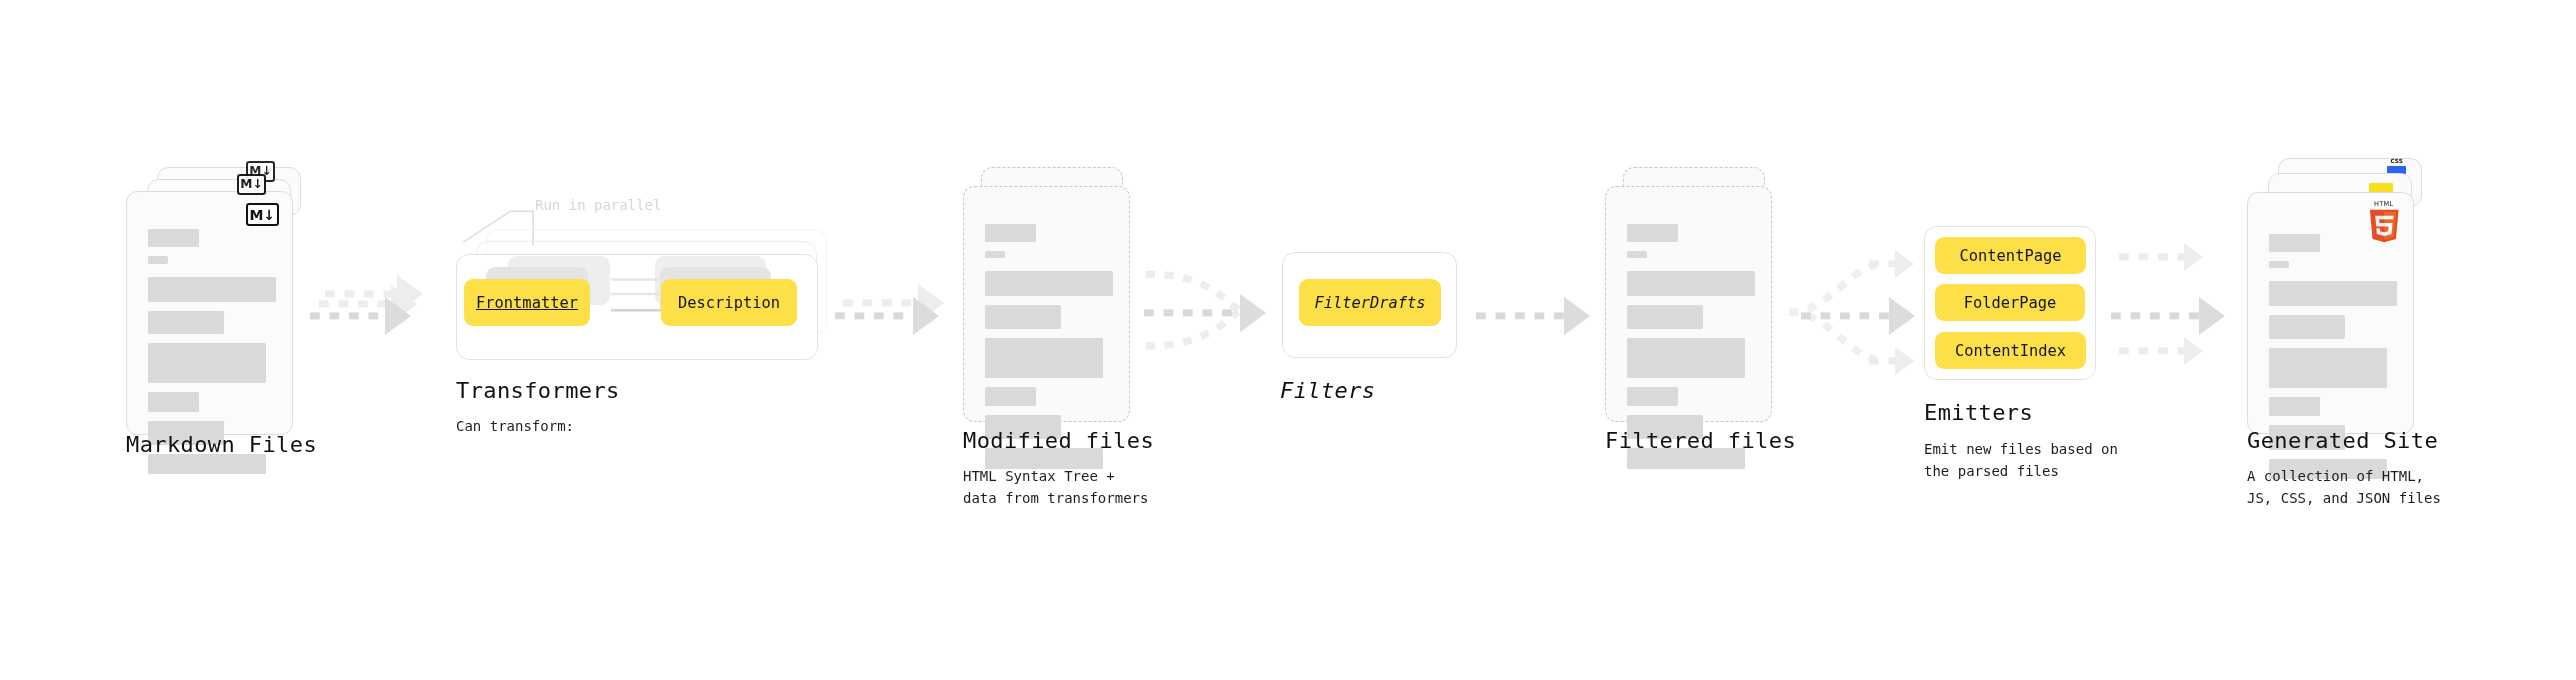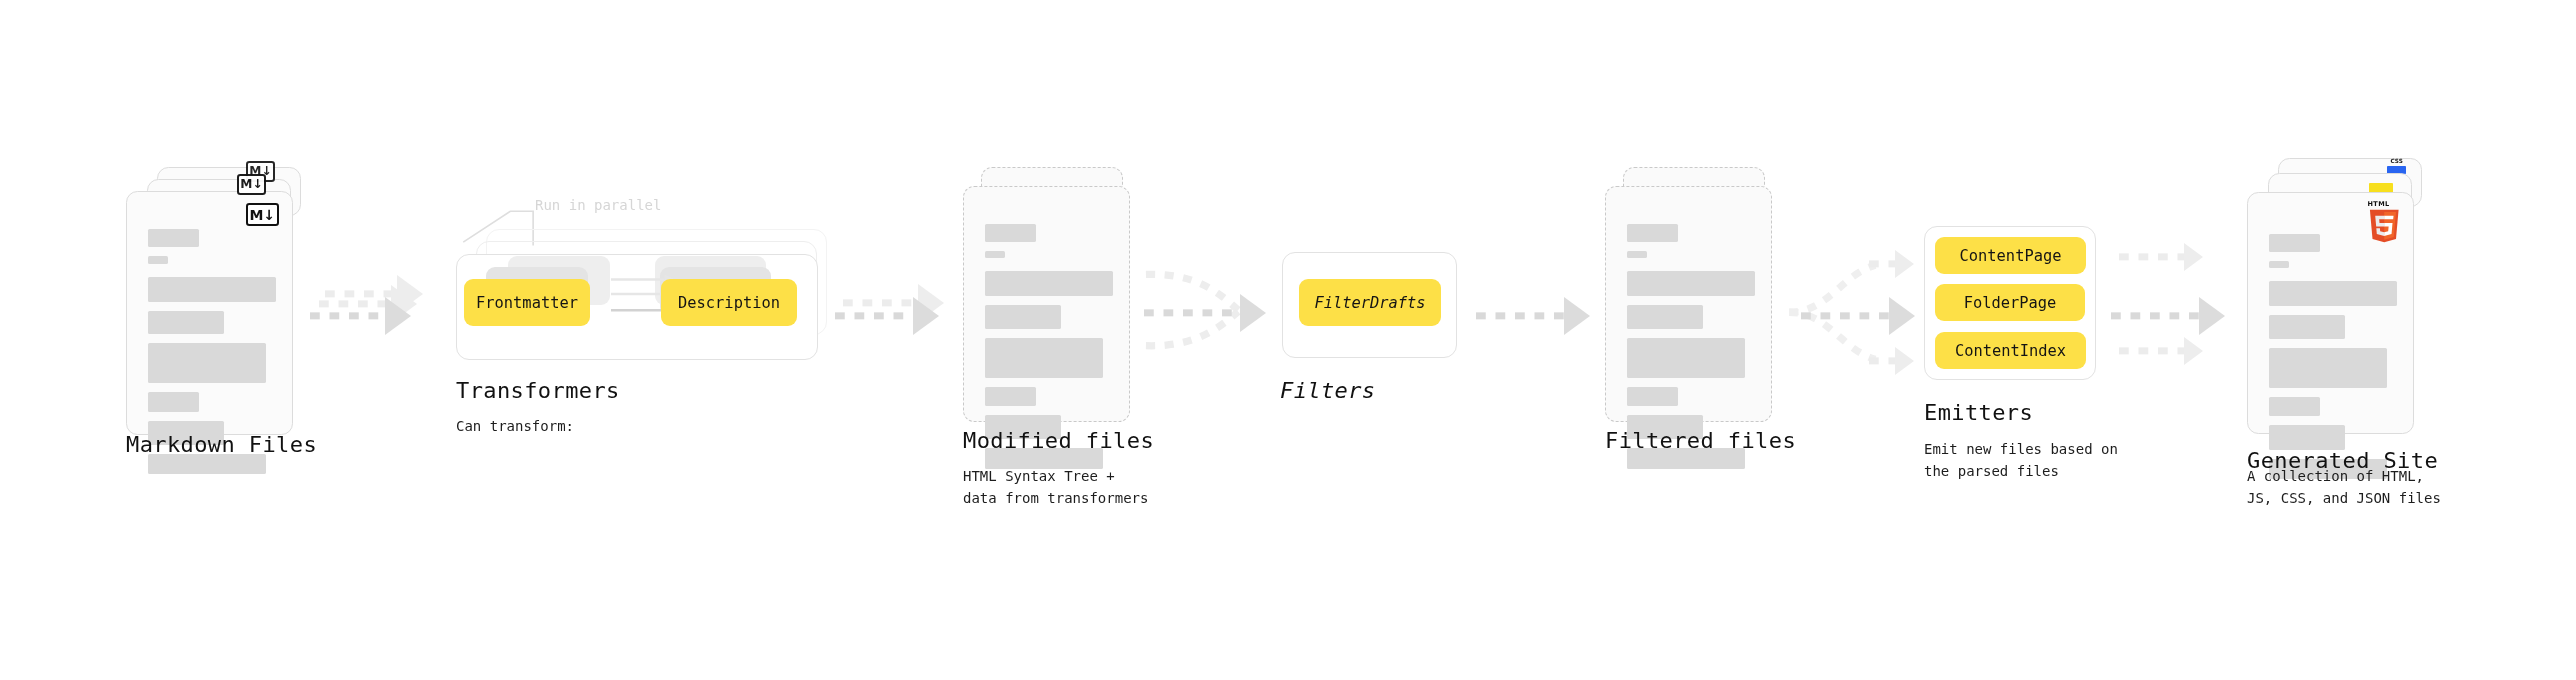--- a/index.html
+++ b/index.html
@@ -93,21 +93,21 @@
     gap: 0.8px;
     font-weight: bold;
     color: #111111;
     font-family: "DejaVu Sans", "Liberation Sans", sans-serif;
   }
 
   
   .h5 { position: absolute; }
   .h5 .h5w {
     font-family: "DejaVu Sans", "Liberation Sans", sans-serif;
-    font-weight: bold; color: #111; letter-spacing: 0.4px; text-align: left;
+    font-weight: normal; color: #111; letter-spacing: 0.4px; text-align: center;
   }
 
   .bullets { margin: 0; padding-left: 13px; list-style: none; }
   .bullets li::before { content: "\2022"; margin-right: 6.5px; }
 
   .title-mono { font-family: "DejaVu Sans Mono", "Liberation Mono", monospace; }
 </style>
 </head>
 <body>
 
@@ -175,21 +175,21 @@
       <line x1="0" y1="27" x2="66" y2="27"></line>
     </g>
     <polygon points="66,3 80,9 66,15" fill="#e6e6e6"></polygon>
     <polygon points="66,21 80,27 66,33" fill="#e6e6e6"></polygon>
     <g fill="none" stroke="#d2d2d2" stroke-width="3">
       <line x1="0" y1="47" x2="66" y2="47"></line>
     </g>
     <polygon points="66,41 80,47 66,53" fill="#d2d2d2"></polygon>
   </svg>
 
-  <div class="chip" style="left:464px; top:279px; width:126px; height:47px;">
+  <div class="chip" style="left:464px; top:279px; width:126px; height:47px;text-decoration:underline;">
     <span>Frontmatter</span>
   </div>
   <div class="chip" style="left:661px; top:279px; width:136px; height:47px;">
     <span>Description</span>
   </div>
 
   <div class="cap-title title-mono" style="left:456px; top:378px;">Transformers</div>
 
   <div class="cap-sub" style="left:456px; top:416px;">Can transform:</div>
 
@@ -332,18 +332,18 @@
         <svg width="32.5" height="36" viewBox="0 0 512 512">
           <path fill="#e44d26" d="M71 460L30 0h452l-41 460-185 52"></path>
           <path fill="#f16529" d="M256 472l150-42 35-394H256"></path>
           <path fill="#ebebeb" d="M256 208h-75l-5-58h80V94H114l1 15 14 156h127zm0 146l-1 1-63-17-4-45h-57l8 89 116 32 1-1z"></path>
           <path fill="#fff" d="M255 208v56h70l-7 74-63 17v58l116-32 1-10 13-149 2-14zm0-114v56h142l1-13 3-28 1-15z"></path>
         </svg>
       </div>
     </div>
   </div>
 
-  <div class="cap-title title-mono" style="left:2247px; top:428px;margin-top:20px;">Generated Site</div>
+  <div class="cap-title title-mono" style="left:2247px; top:428px;">Generated Site</div>
   <div class="cap-sub" style="left:2247px; top:466px;">A collection of HTML,
 JS, CSS, and JSON files</div>
 
 </div>
 
 
 </body></html>

